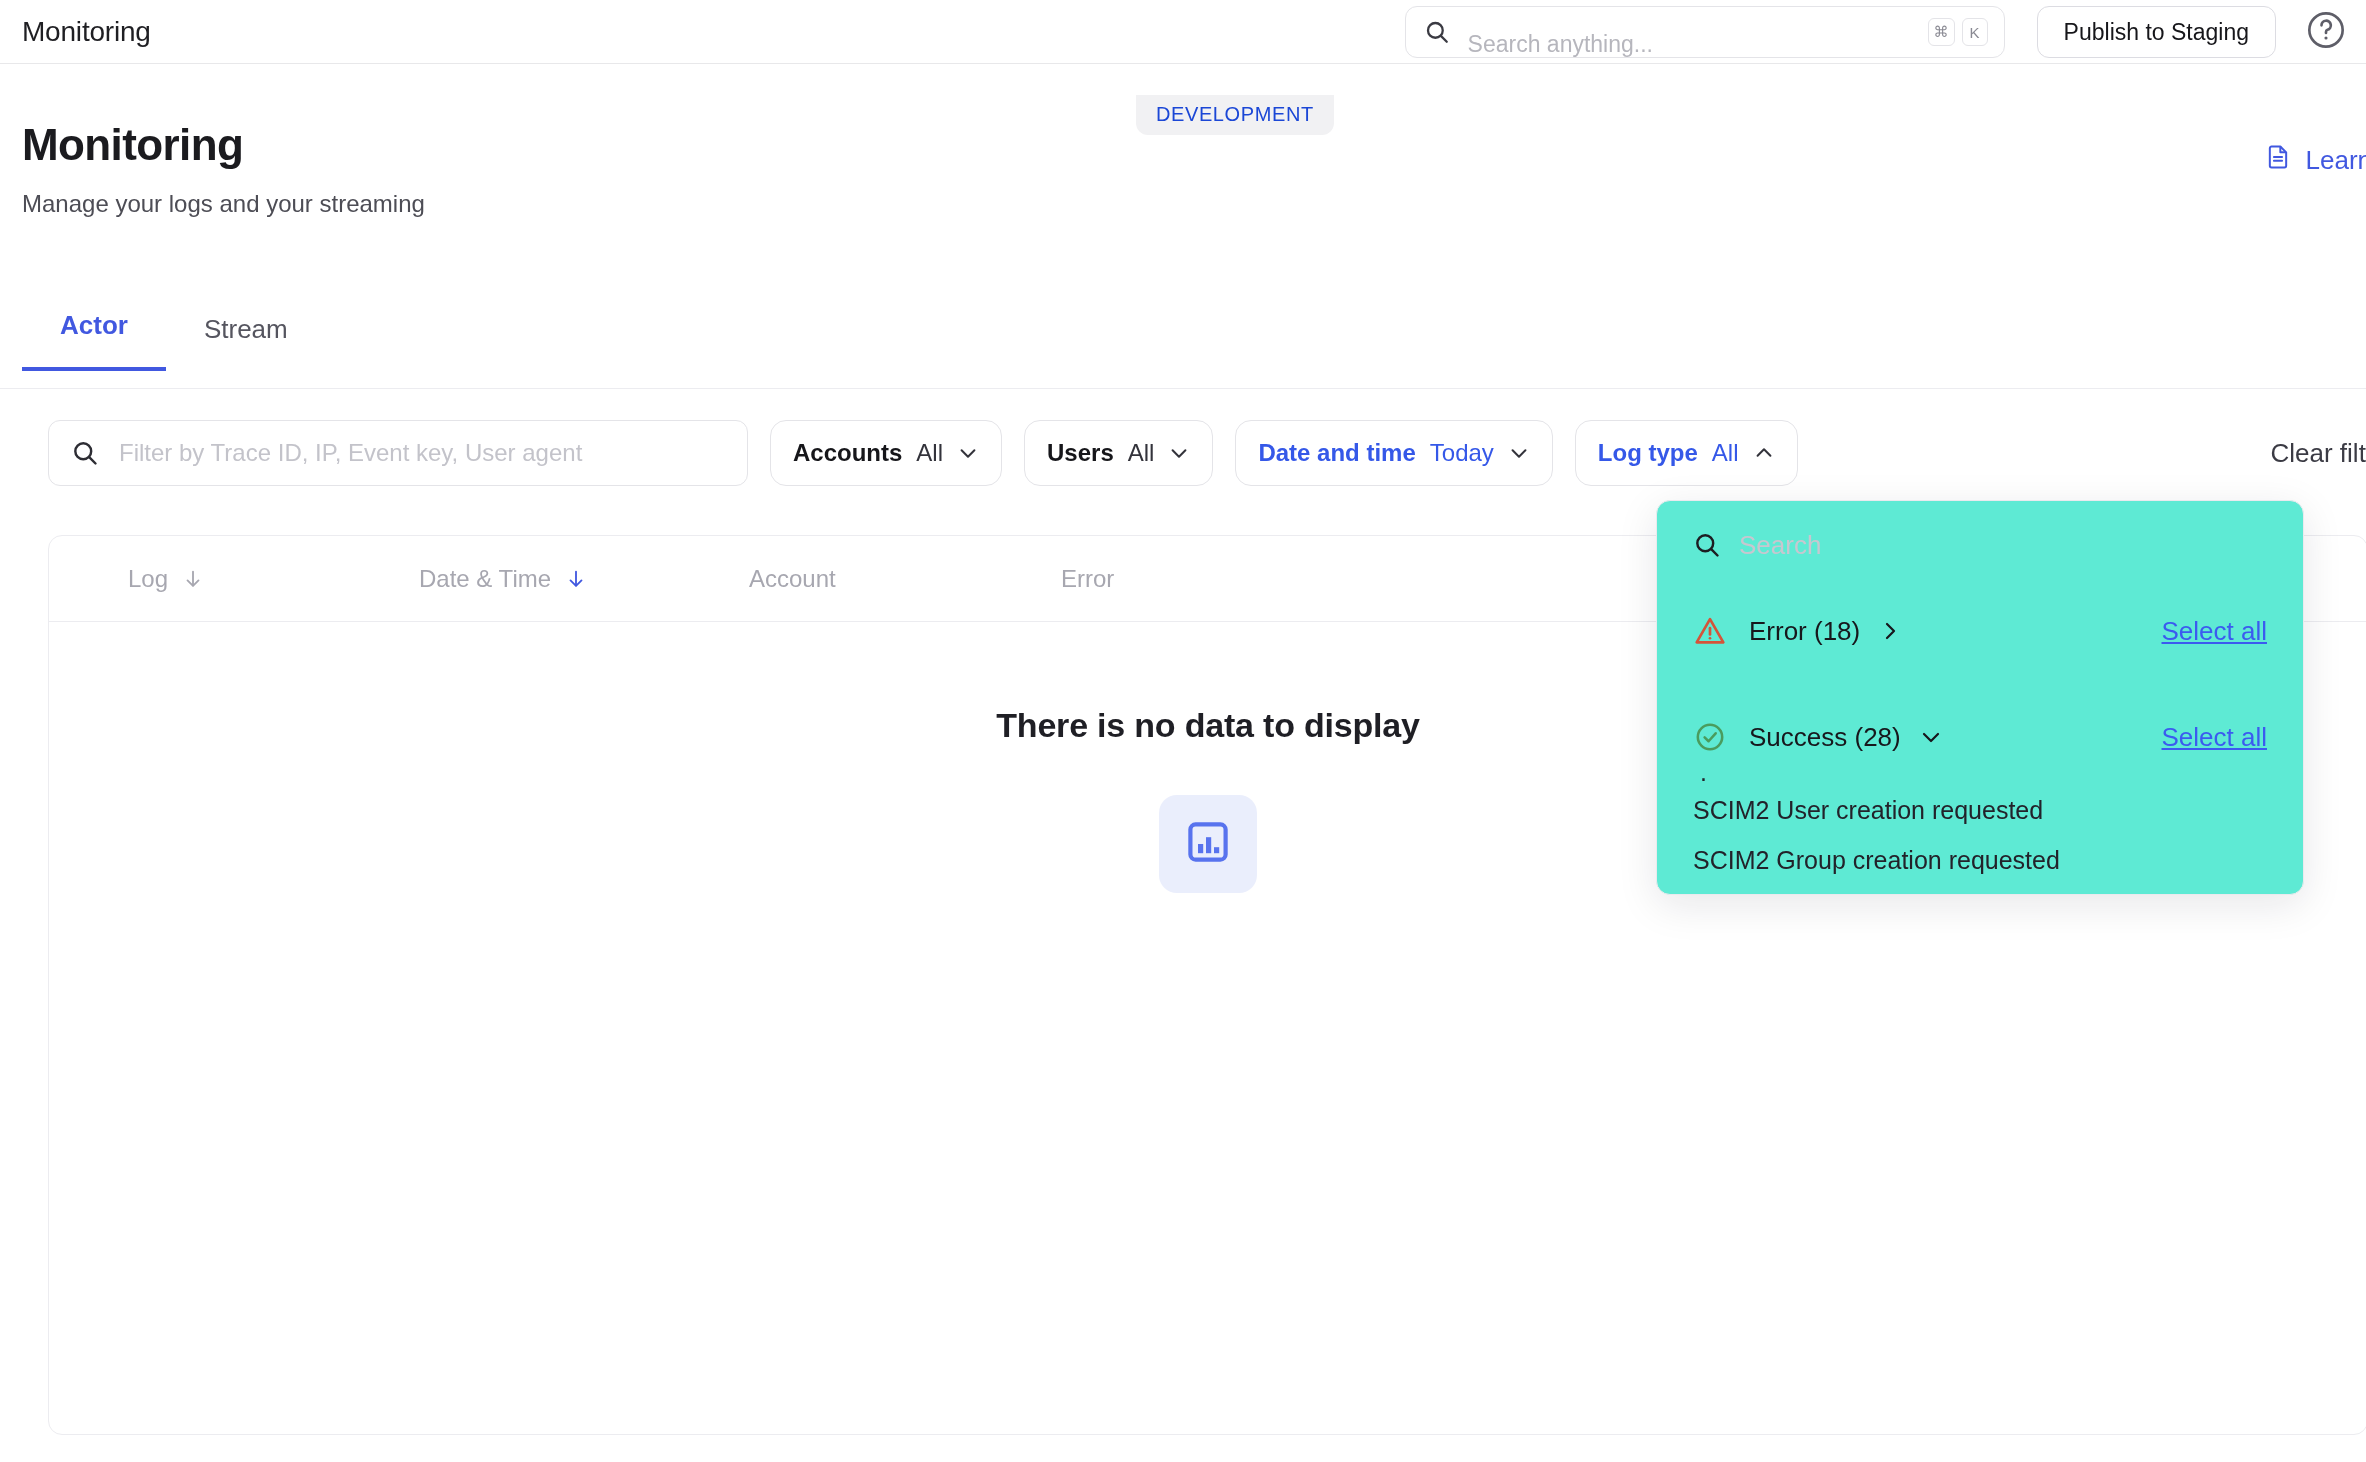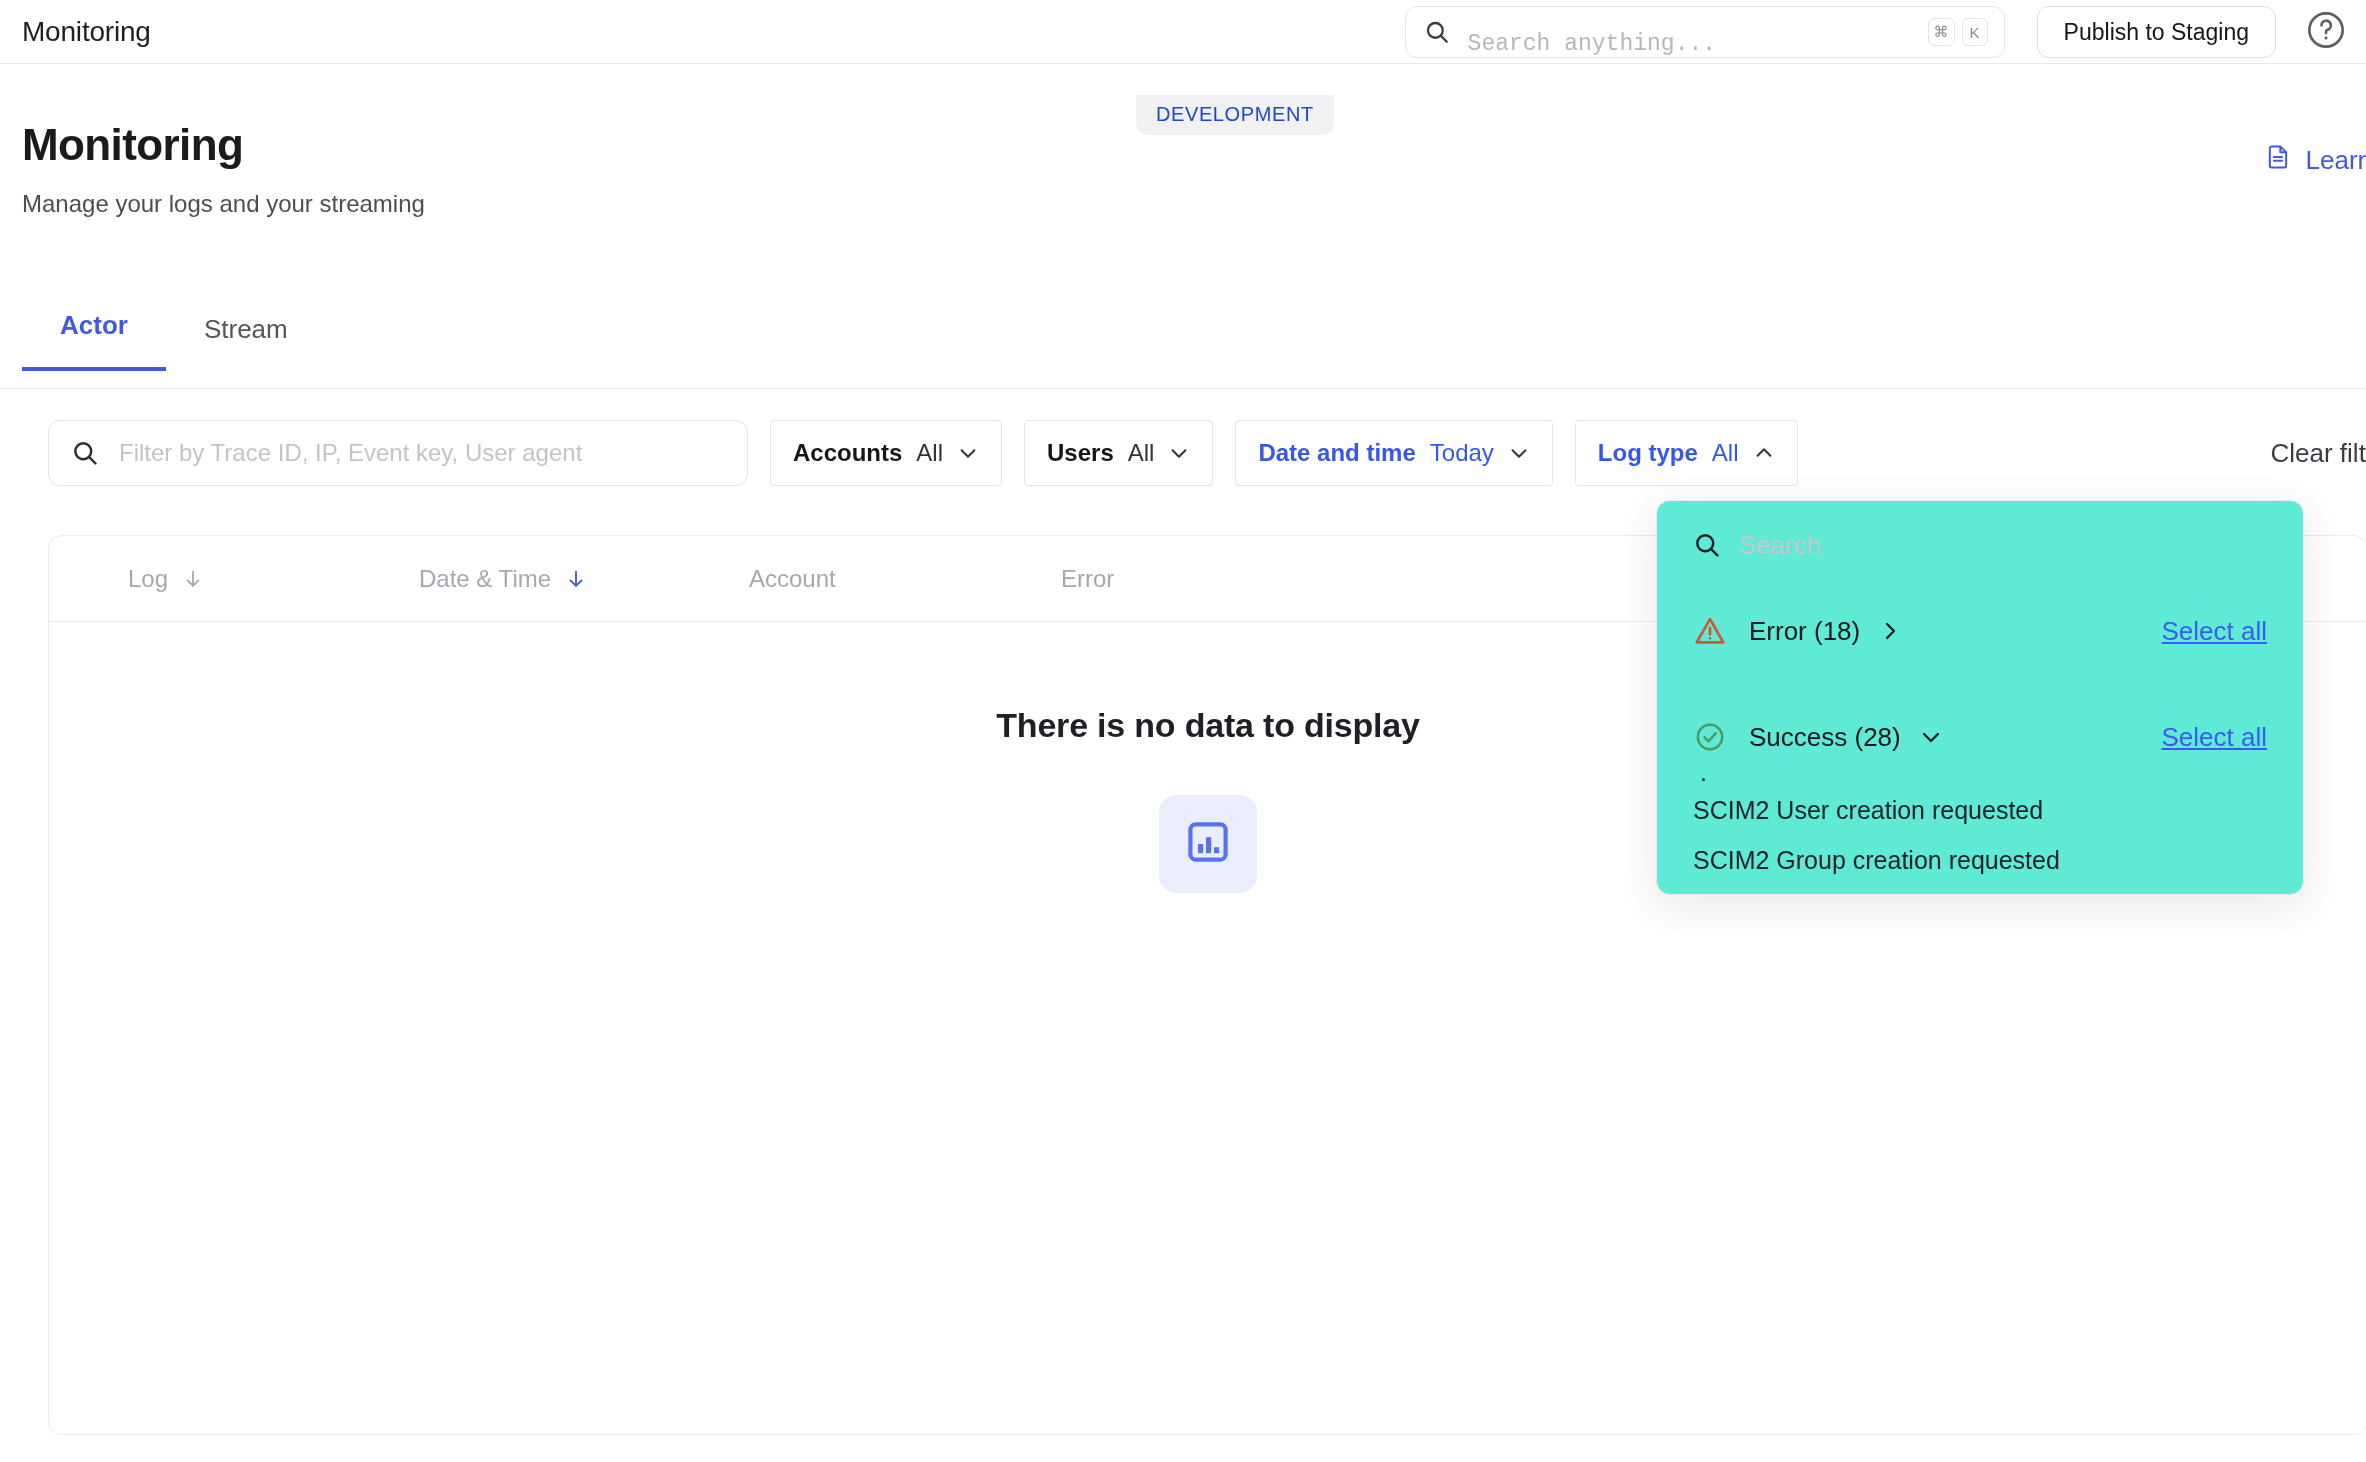--- a/index.html
+++ b/index.html
@@ -28,21 +28,21 @@
   }
   .global-search {
     width: 600px; height: 52px;
     border: 1px solid #e4e4e8; border-radius: 12px;
     display: flex; align-items: center; padding: 0 16px 0 18px;
     background: #fff; margin-right: 32px;
   }
   .gs-icon { width: 26px; height: 26px; flex: 0 0 26px; margin-right: 18px; }
   .gs-input {
     flex: 1; border: none; outline: none; font-size: 23px;
-    color: #1f1f23; font-family: Liberation Mono, monospace;
+    color: #1f1f23; font-family: Liberation Sans, sans-serif;
     background: transparent;
     margin-top: 24px;
   }
   .gs-input::placeholder { color: #b6b6bd; }
   .kbd-group { display: flex; gap: 7px; }
   .kbd {
     min-width: 26px; height: 28px; border: 1px solid #e4e4e8; border-radius: 6px;
     display: flex; align-items: center; justify-content: center;
     font-size: 15px; color: #8a8a93; padding: 0 5px;
     font-family: "Liberation Sans", sans-serif;
@@ -106,21 +106,21 @@
     display: flex; align-items: center; padding: 0 18px 0 22px; background: #fff;
   }
   .fs-icon { width: 28px; height: 28px; flex: 0 0 28px; margin-right: 20px; }
   .fs-input {
     flex: 1; border: none; outline: none; font-size: 24px; color: #1f1f23;
     background: transparent; font-family: "Liberation Sans", sans-serif;
   }
   .fs-input::placeholder { color: #c3c3ca; }
 
   .pill {
-    height: 66px; border: 1px solid #e4e4e8; border-radius: 4px; background: #fff;
+    height: 66px; border: 1px solid #e4e4e8; border-radius: 16px; background: #fff;
     display: flex; align-items: center; gap: 14px; padding: 0 22px; cursor: pointer;
     white-space: nowrap;
   }
   .pill-label { font-size: 24px; font-weight: 700; color: #16161a; }
   .pill-value { font-size: 24px; color: #33333b; }
   .pill.active .pill-label, .pill.active .pill-value { color: #3558e8; }
   .chev { width: 22px; height: 22px; flex: 0 0 22px; }
 
   .clear-filters {
     position: absolute; top: 438px; right: -36px;

